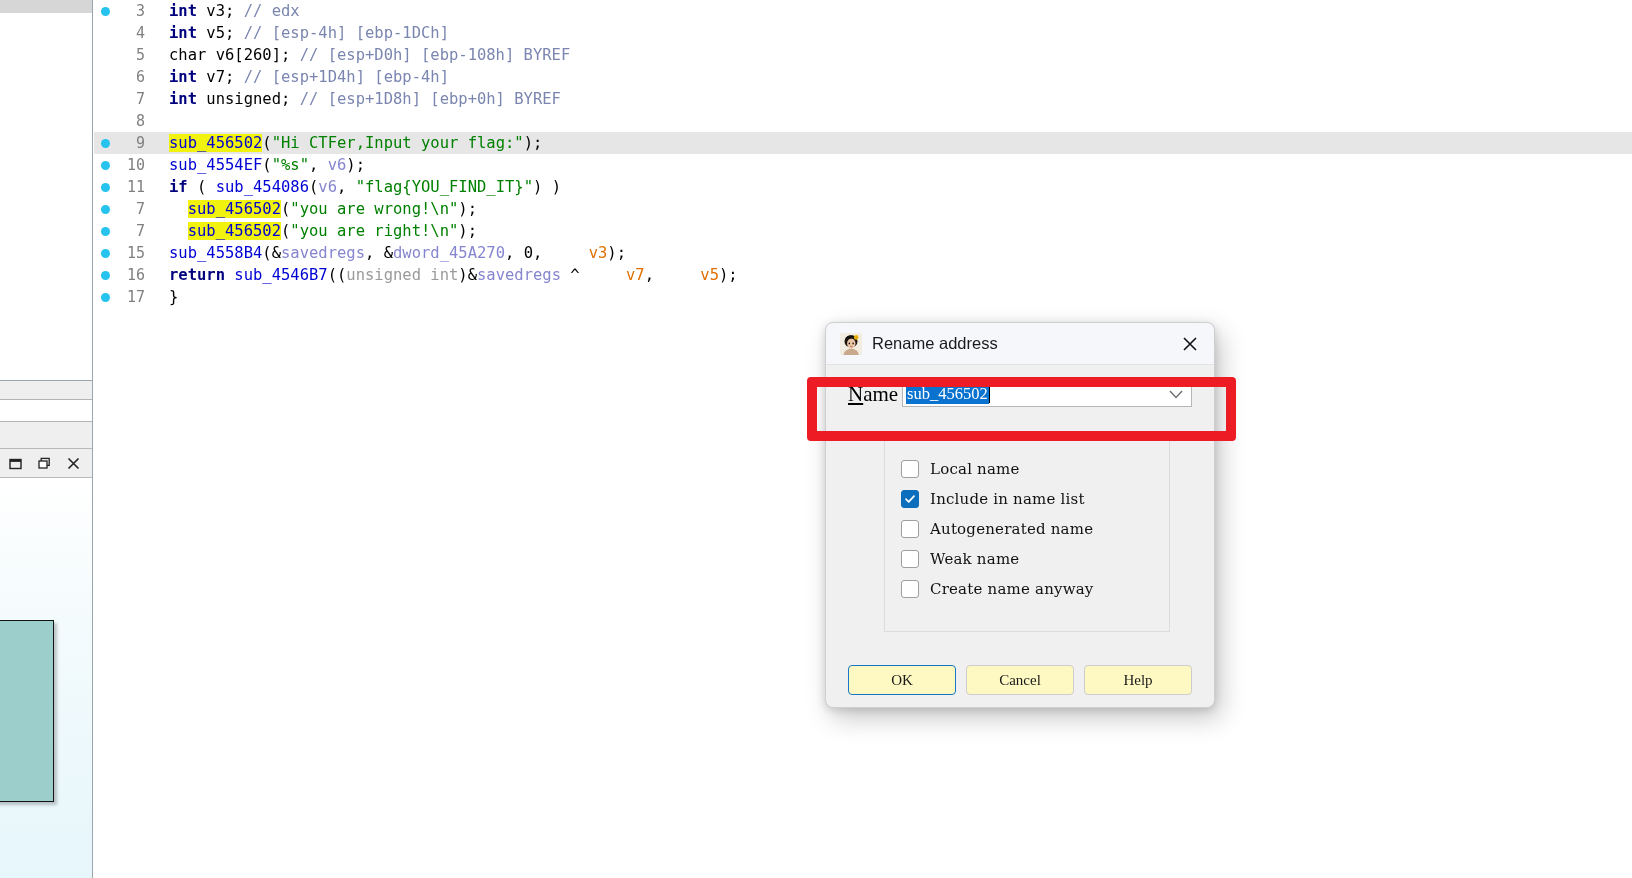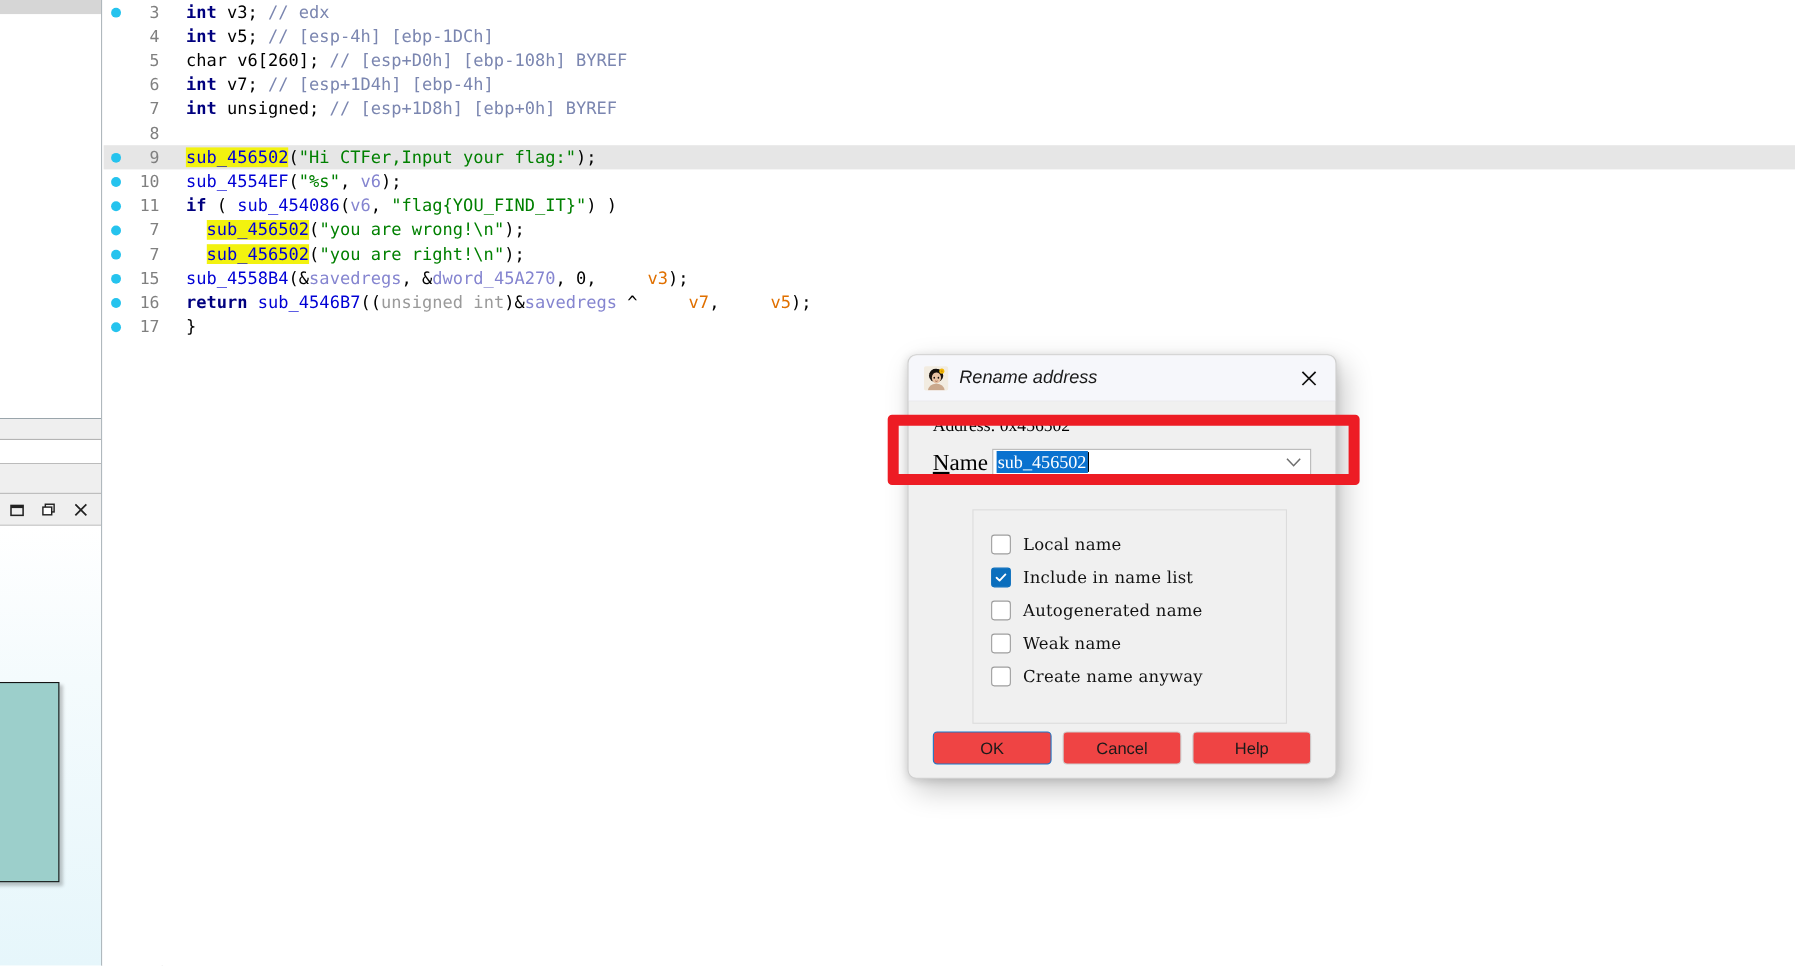--- a/index.html
+++ b/index.html
@@ -162,21 +162,20 @@
     overflow: hidden;
   }
   #dialog-titlebar {
     height: 42px;
     background: #f6f7fb;
     border-bottom: 1px solid #e2e2e6;
     display: flex;
     align-items: center;
     padding: 0 6px 0 14px;
     border-radius: 8px 8px 0 0;
-    font-style: italic;
   }
   #dialog-icon {
     width: 22px; height: 22px;
     flex: 0 0 22px;
     margin-right: 10px;
     border-radius: 2px;
     overflow: hidden;
     position: relative;
     background: #f4efe6;
   }
@@ -287,24 +286,24 @@
 
   #dialog-buttons {
     position: absolute;
     left: 22px; right: 22px; bottom: 14px;
     display: flex;
     gap: 10px;
   }
   .dlg-btn {
     flex: 1 1 0;
     height: 30px;
-    background: #ef4444;
+    background: #fef9c3;
     border: 1px solid #cdcdcd;
     border-radius: 4px;
-    font-family: Liberation Sans, sans-serif;
+    font-family: Liberation Serif, serif;
     font-size: 15px;
     color: #1a1a1a;
     cursor: pointer;
     display: flex; align-items: center; justify-content: center;
   }
   .dlg-btn.primary {
     border: 1.5px solid #1876c8;
   }
 
   
@@ -395,21 +394,20 @@
       <div id="dialog-title">Rename address</div>
       <div id="dialog-close">
         <svg width="18" height="18" viewBox="0 0 18 18">
           <path d="M3 3 L15 15 M15 3 L3 15" stroke="#111" stroke-width="1.6" fill="none"></path>
         </svg>
       </div>
     </div>
 
     <div id="dialog-body">
 
-      <div id="address-row">Address: 0x456502</div>
 
       <div id="name-row">
         <div id="name-label"><u>N</u><span>ame</span></div>
         <div id="name-combo">
           <span id="name-value">sub_456502</span>
           <span id="name-caret"></span>
           <span id="name-dropdown-arrow">
             <svg width="14" height="9" viewBox="0 0 14 9">
               <path d="M1 1 L7 7.4 L13 1" stroke="#6e6e6e" stroke-width="1.4" fill="none"></path>
             </svg>

